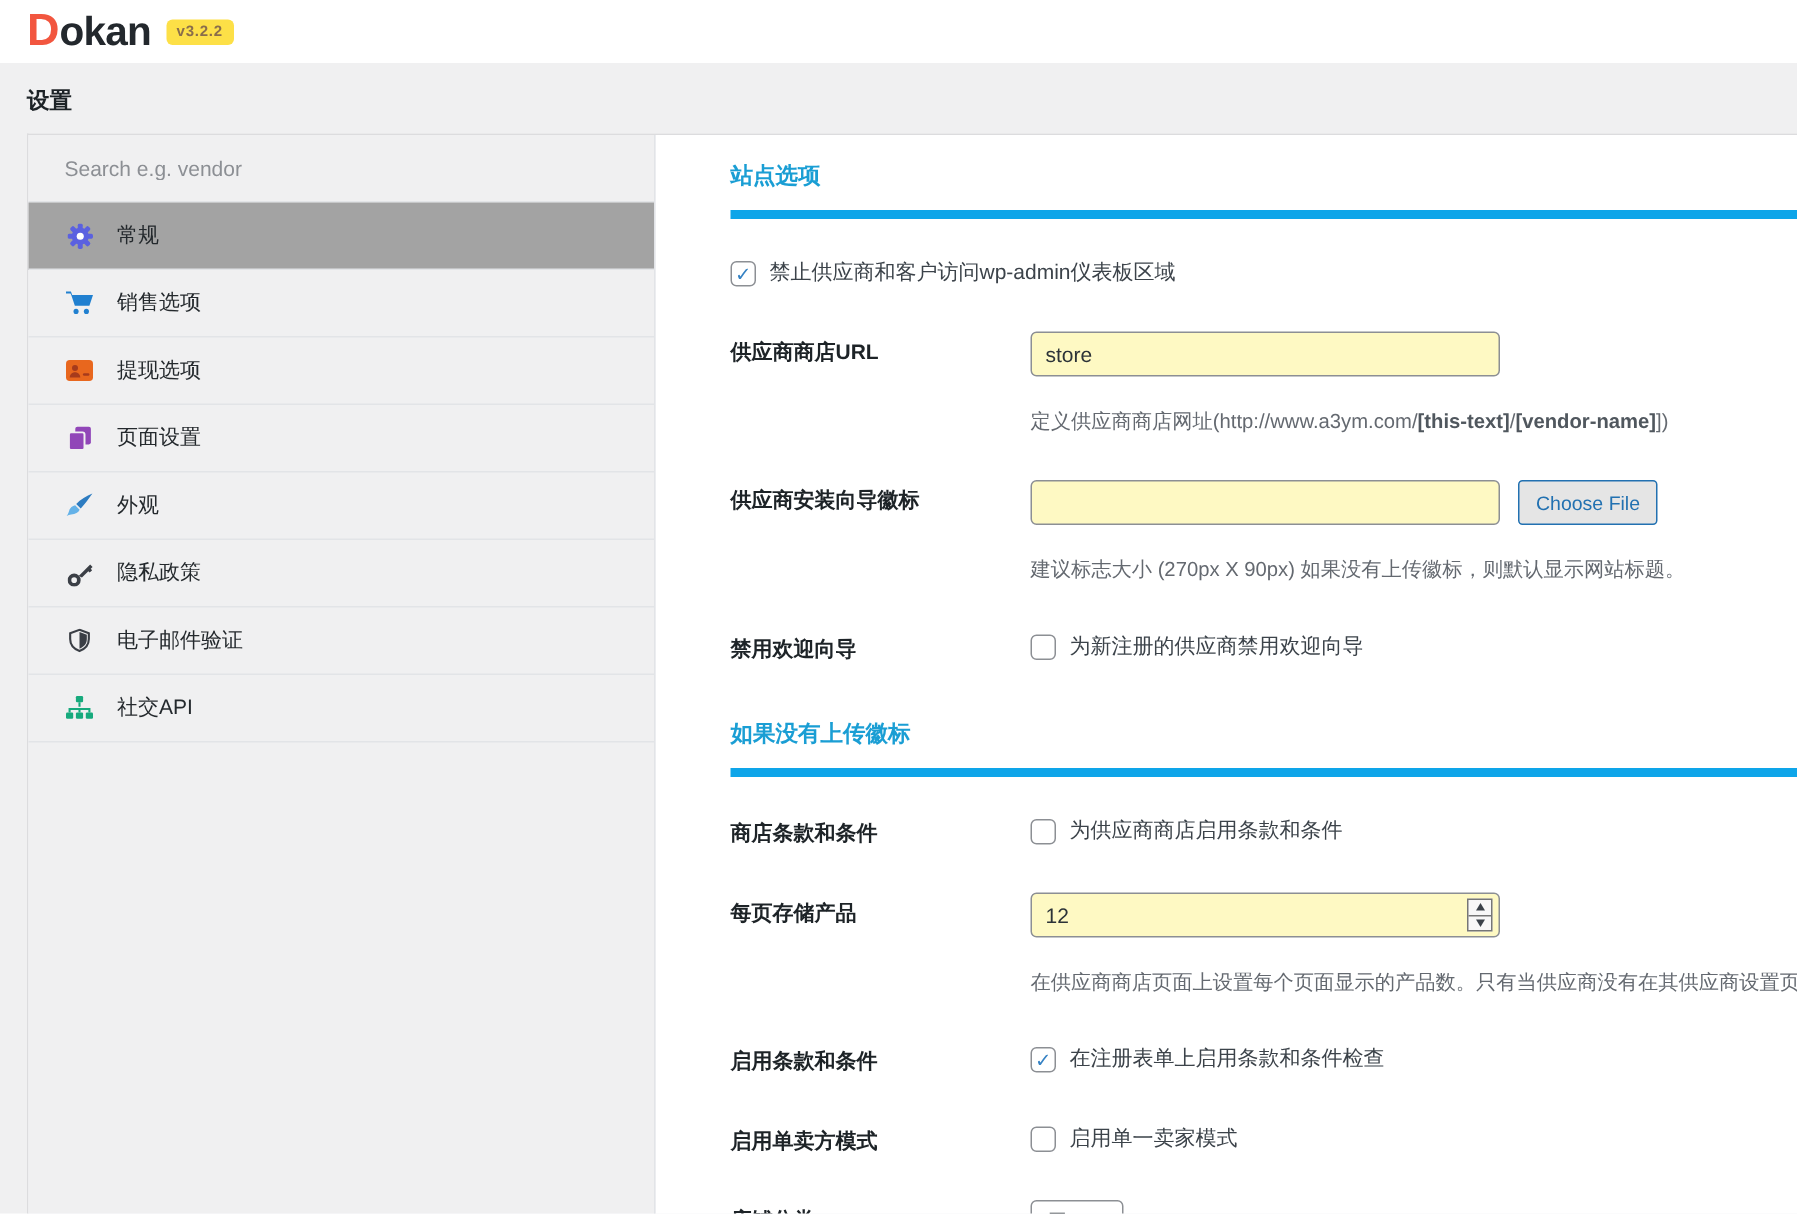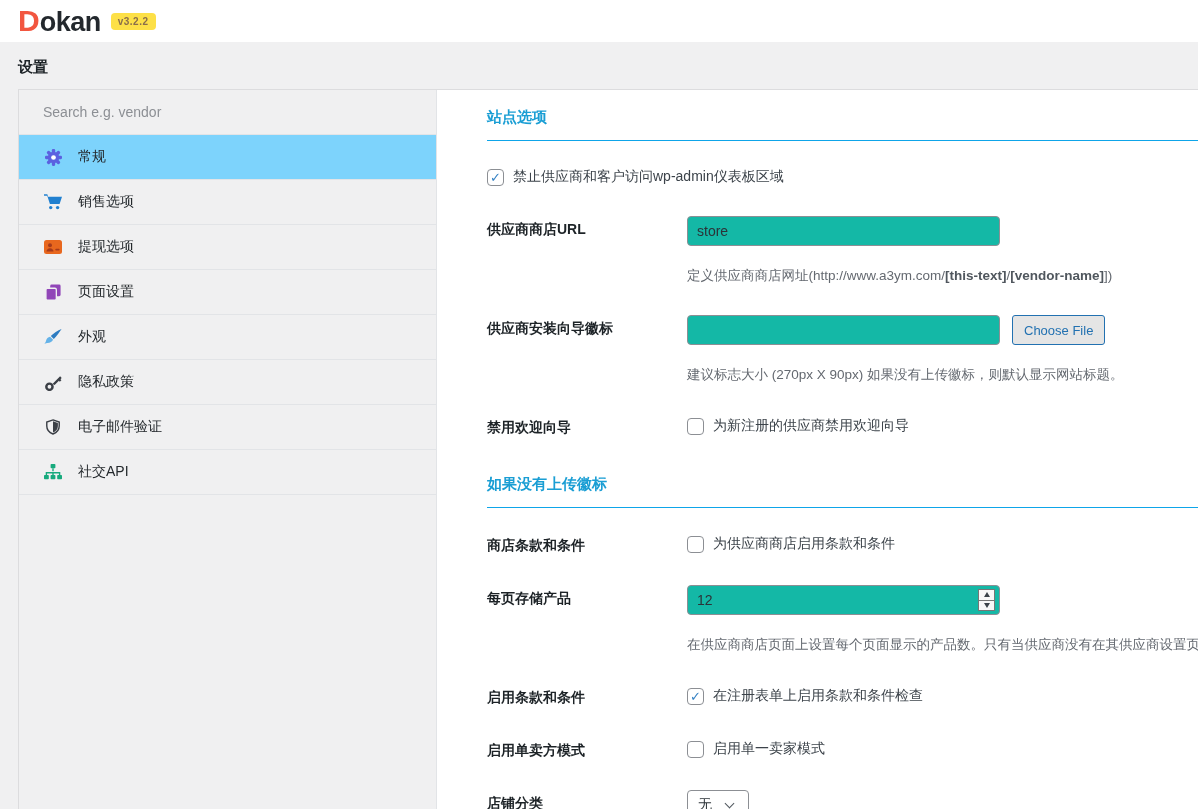--- a/index.html
+++ b/index.html
@@ -35,47 +35,47 @@
   .nav-search input {
     width:100%; background:transparent; border:none; outline:none;
     padding:14px 24px; font-size:14px; color:#7f1d1d;
     font-family:"Liberation Sans","DejaVu Sans",sans-serif;
   }
   .nav-search input::placeholder { color:#8c8f94; }
   .nav-item {
     display:flex; align-items:center; gap:15px; padding:13px 24px;
     border-bottom:1px solid #e2e4e7; cursor:pointer; color:#24292d; font-size:14px;
   }
-  .nav-item.active { background:#7dd3fc; }
+  .nav-item.active { background:#a3a3a3; }
   .nav-icon { width:20px; display:flex; justify-content:center; align-items:center; flex:0 0 20px; }
 
   
   .content { flex:1; padding:18px 0 40px 50px; overflow:hidden; }
   .section-title {
     color:#1a9ed4; font-size:15px; font-weight:700;
-    padding-bottom:13px; border-bottom:1px solid #0ea5e9; margin-bottom:24px;
+    padding-bottom:13px; border-bottom:6px solid #0ea5e9; margin-bottom:24px;
   }
   .section-title.second { margin-top:38px; }
 
   .row { display:flex; margin-bottom:30px; }
   .row-label { width:200px; flex:0 0 200px; font-weight:700; font-size:14px; color:#1d2327; padding-top:5px; }
   .row-field { flex:1; min-width:0; }
   .cb-wrap { display:flex; align-items:center; gap:9px; padding-top:3px; }
   .cb-label { color:#3c434a; font-size:14px; }
 
   .wpcheck {
     width:17px; height:17px; flex:0 0 17px; background:#fff; border:1px solid #8c8f94;
     border-radius:4px; display:inline-flex; align-items:center; justify-content:center; cursor:pointer;
   }
   .wpcheck .mark { display:none; color:#3582c4; font-size:13px; font-weight:700; line-height:1; }
   .wpcheck.checked .mark { display:block; }
 
   .text-input {
     width:313px; height:30px; border:1px solid #8c8f94; border-radius:4px;
-    padding:0 9px; font-size:14px; color:#2c3338; background:#14b8a6; outline:none;
+    padding:0 9px; font-size:14px; color:#2c3338; background:#fef9c3; outline:none;
     font-family:"Liberation Sans","DejaVu Sans",sans-serif;
   }
   .help { margin-top:21px; color:#646970; font-size:13.5px; }
   .help b { font-weight:700; color:#50575e; }
   .help.nowrap { white-space:nowrap; }
 
   .file-row { display:flex; align-items:flex-start; gap:12px; }
   .choose-file-btn {
     height:30px; padding:0 11px; background:#e5e5e5; border:1px solid #2271b1; border-radius:3px;
     color:#2271b1; font-size:13px; cursor:pointer; font-family:"Liberation Sans","DejaVu Sans",sans-serif;

